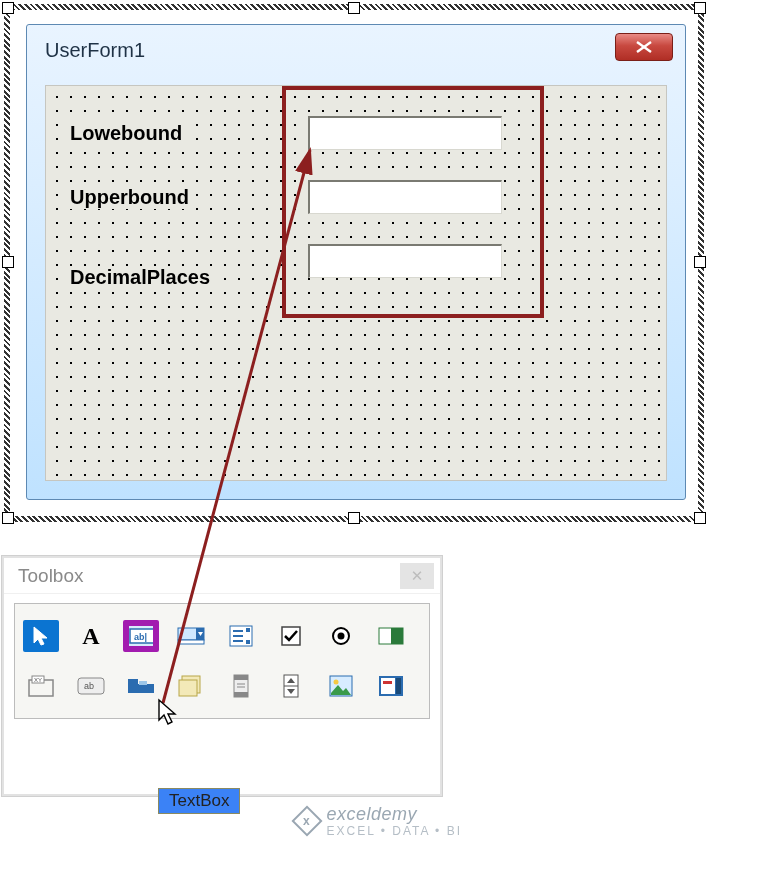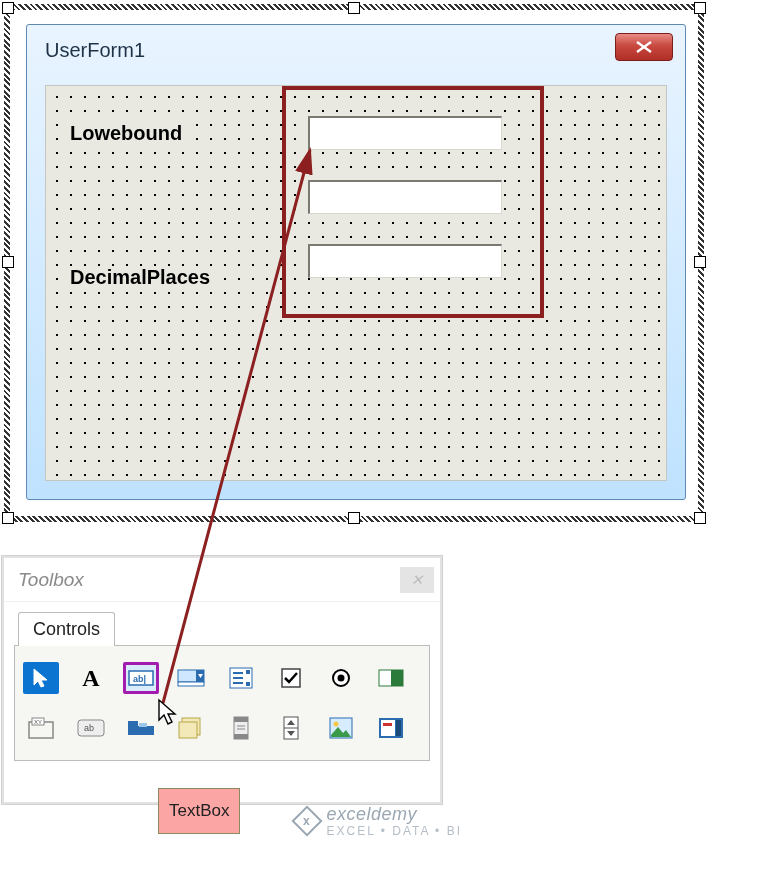--- a/index.html
+++ b/index.html
@@ -101,28 +101,27 @@
   
   .toolbox {
     position: absolute;
     left: 2px; top: 556px;
     width: 440px;
     border: 2px solid #e2e2e2;
     background: #fff;
     box-shadow: 0 0 0 1px #d0d0d0;
   }
   .toolbox-titlebar {
-    height: 44px;
+    height: 36px;
     background: #fff;
     display: flex;
     align-items: center;
     justify-content: space-between;
     padding: 0 6px 0 14px;
     border-bottom: 1px solid #f0f0f0;
-    font-style: italic;
   }
   .toolbox-title {
     font-size: 19px;
     color: #8a8a8a;
   }
   .toolbox-close {
     width: 34px; height: 26px;
     background: #e4e4e4;
     display:flex; align-items:center; justify-content:center;
     color:#bdbdbd;
@@ -151,39 +150,39 @@
     background: #f6f6f3;
   }
   .tool-row { display:flex; gap:14px; align-items:center; height:44px; }
   .tool-row + .tool-row { margin-top: 6px; }
   .tool {
     width: 36px; height: 32px;
     display:flex; align-items:center; justify-content:center;
     border-radius: 2px;
   }
   .tool.selected { background:#0b74d1; }
-  .tool.hover { background:#d9ecfb; border:3px solid #a21caf; }
+  .tool.hover { background:#d9ecfb; border:6px solid #a21caf; }
 
   .cursor-arrow {
     position:absolute;
     pointer-events:none;
     z-index: 20;
   }
 
   .arrow-line {
     position:absolute;
     pointer-events:none;
     z-index: 15;
   }
 
   .tooltip {
     position: absolute;
-    background: #fca5a5;
+    background: #3b82f6;
     border: 1px solid #8a8a60;
-    padding: 12px 10px;
+    padding: 2px 10px;
     font-size: 17px;
     color: #222;
     z-index: 18;
   }
 
   .watermark {
     position: absolute;
     right: 306px; bottom: 36px;
     display:flex; align-items:center; gap:8px;
     color:#9aa7b2; font-size:18px; font-style:italic;
@@ -218,20 +217,21 @@
         <div class="designer-title">UserForm1</div>
         <div class="close-btn">
           <svg width="20" height="14">
             <line class="close-x" x1="3" y1="2" x2="17" y2="12"></line>
             <line class="close-x" x1="17" y1="2" x2="3" y2="12"></line>
           </svg>
         </div>
       </div>
       <div class="form-body">
         <div class="form-label" style="left:22px; top:36px;">Lowebound</div>
+        <div class="form-label" style="left:22px; top:100px;">Upperbound</div>
         <div class="form-label" style="left:22px; top:180px;">DecimalPlaces</div>
 
         <div class="tb" style="left:262px; top:30px;"></div>
         <div class="tb" style="left:262px; top:94px;"></div>
         <div class="tb" style="left:262px; top:158px;"></div>
 
         <div class="highlight-box" style="left:236px; top:0px; width:262px; height:232px;"></div>
       </div>
     </div>
   </div>
@@ -247,21 +247,20 @@
 </svg>
 
 <div class="toolbox">
   <div class="toolbox-titlebar">
     <div class="toolbox-title">Toolbox</div>
     <div class="toolbox-close">
       <span>✕</span>
     </div>
   </div>
   <div class="toolbox-body">
-    <div class="tab">Controls</div>
     <div class="toolbox-panel">
       <div class="tool-row">
         <div class="tool selected">
           <svg width="22" height="22">
               <path d="M4 2 L4 18 L8 14 L11 20 L14 19 L11 13 L17 13 Z" fill="#fff" stroke="#fff" stroke-width="1"></path>
             </svg>
         </div>
         <div class="tool">
           <span style="font-size:24px; font-weight:700; font-family:Georgia;">A</span>
         </div>

